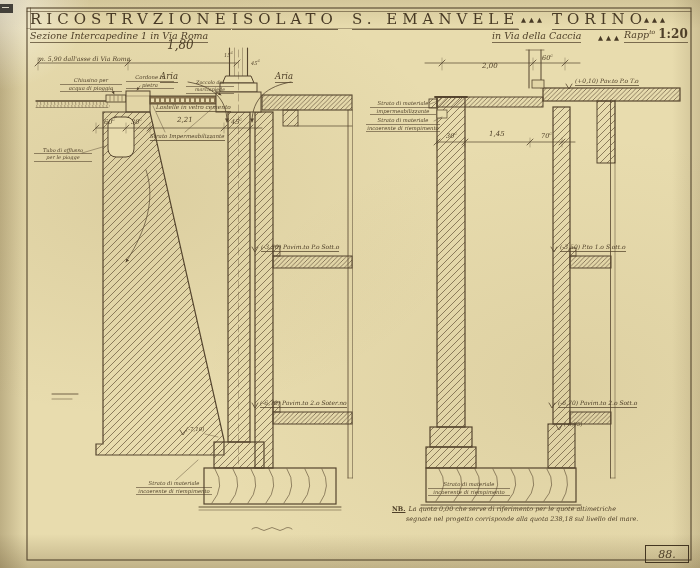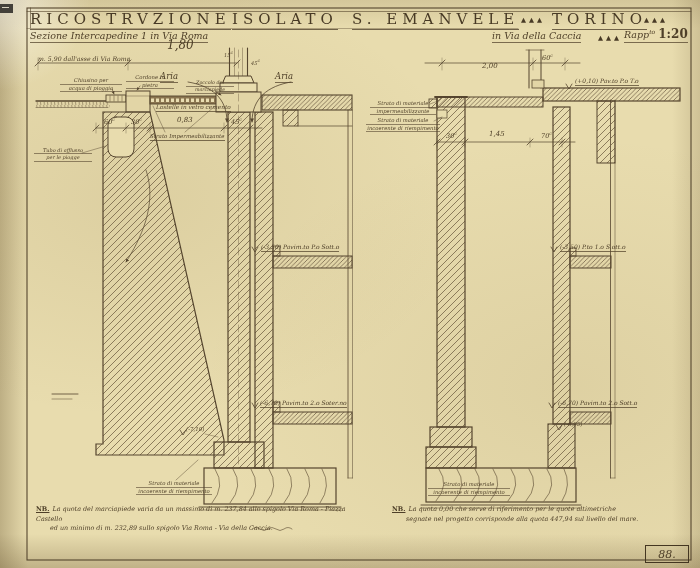--- a/index.html
+++ b/index.html
@@ -215,21 +215,21 @@
       <span>marciapiede</span>
     </div>
   <span class="lbl u" style="left:156px;top:104px;font-size:5.8px">Lastelle in vetro cemento</span>
   <span class="lbl u" style="left:150px;top:133px;font-size:5.5px">Strato Impermeabilizzante</span>
   <div class="tl" style="left:34px;top:147px;width:58px;font-size:5px">
       <span>Tubo di afflusso</span>
       <span>per le piogge</span>
     </div>
   <span class="dim" style="left:104px;top:118px"><span>60</span><sup>c</sup></span>
   <span class="dim" style="left:131px;top:118px"><span>30</span><sup>c</sup></span>
-  <span class="lbl" style="left:177px;top:116px;font-size:7px">0,83</span>
+  <span class="lbl" style="left:177px;top:116px;font-size:7px">2,21</span>
   <span class="dim" style="left:231px;top:118px"><span>45</span><sup>c</sup></span>
   <span class="lbl u" style="left:261px;top:243px;font-size:6px">(-3,50) Pavim.to P.o Sott.o</span>
   <span class="lbl u" style="left:260px;top:399px;font-size:6px">(-6,70) Pavim.to 2.o Soter.no</span>
   <span class="lbl" style="left:186px;top:426px;font-size:5.5px">(-7,10)</span>
   <div class="tl" style="left:136px;top:480px;width:76px;font-size:5.3px">
       <span>Strato di materiale</span>
       <span>incoerente di riempimento</span>
     </div>
 
   <span class="lbl" style="left:482px;top:62px;font-size:7px">2,00</span>
@@ -247,23 +247,19 @@
   <span class="lbl" style="left:489px;top:130px;font-size:7px">1,45</span>
   <span class="dim" style="left:541px;top:132px"><span>70</span><sup>c</sup></span>
   <span class="lbl u" style="left:560px;top:243px;font-size:6px">(-3,50) P.to 1.o S.ott.o</span>
   <span class="lbl u" style="left:558px;top:399px;font-size:6px">(-6,70) Pavim.to 2.o Sott.o</span>
   <span class="lbl" style="left:564px;top:421px;font-size:5.5px">(-6,95)</span>
   <div class="tl" style="left:428px;top:481px;width:82px;font-size:5.3px">
       <span>Strato di materiale</span>
       <span>incoerente di riempimento</span>
     </div>
 
-  <div class="note" style="left:36px;top:505px;width:320px">
-    <span class="nb">NB.</span><span>La quota del marciapiede varia da un massimo di m. 237,84 allo spigolo Via Roma - Piazza Castello</span><br>
-    <span class="ind">ed un minimo di m. 232,89 sullo spigolo Via Roma - Via della Caccia.</span>
-  </div>
   <div class="note" style="left:392px;top:505px;width:296px">
     <span class="nb">NB.</span><span>La quota 0,00 che serve di riferimento per le quote altimetriche</span><br>
-    <span class="ind">segnate nel progetto corrisponde alla quota 447,94 sul livello del mare.</span>
+    <span class="ind">segnate nel progetto corrisponde alla quota 238,18 sul livello del mare.</span>
   </div>
 
   <div class="sheetnum">88.</div>
 </div>
 
 </body></html>

